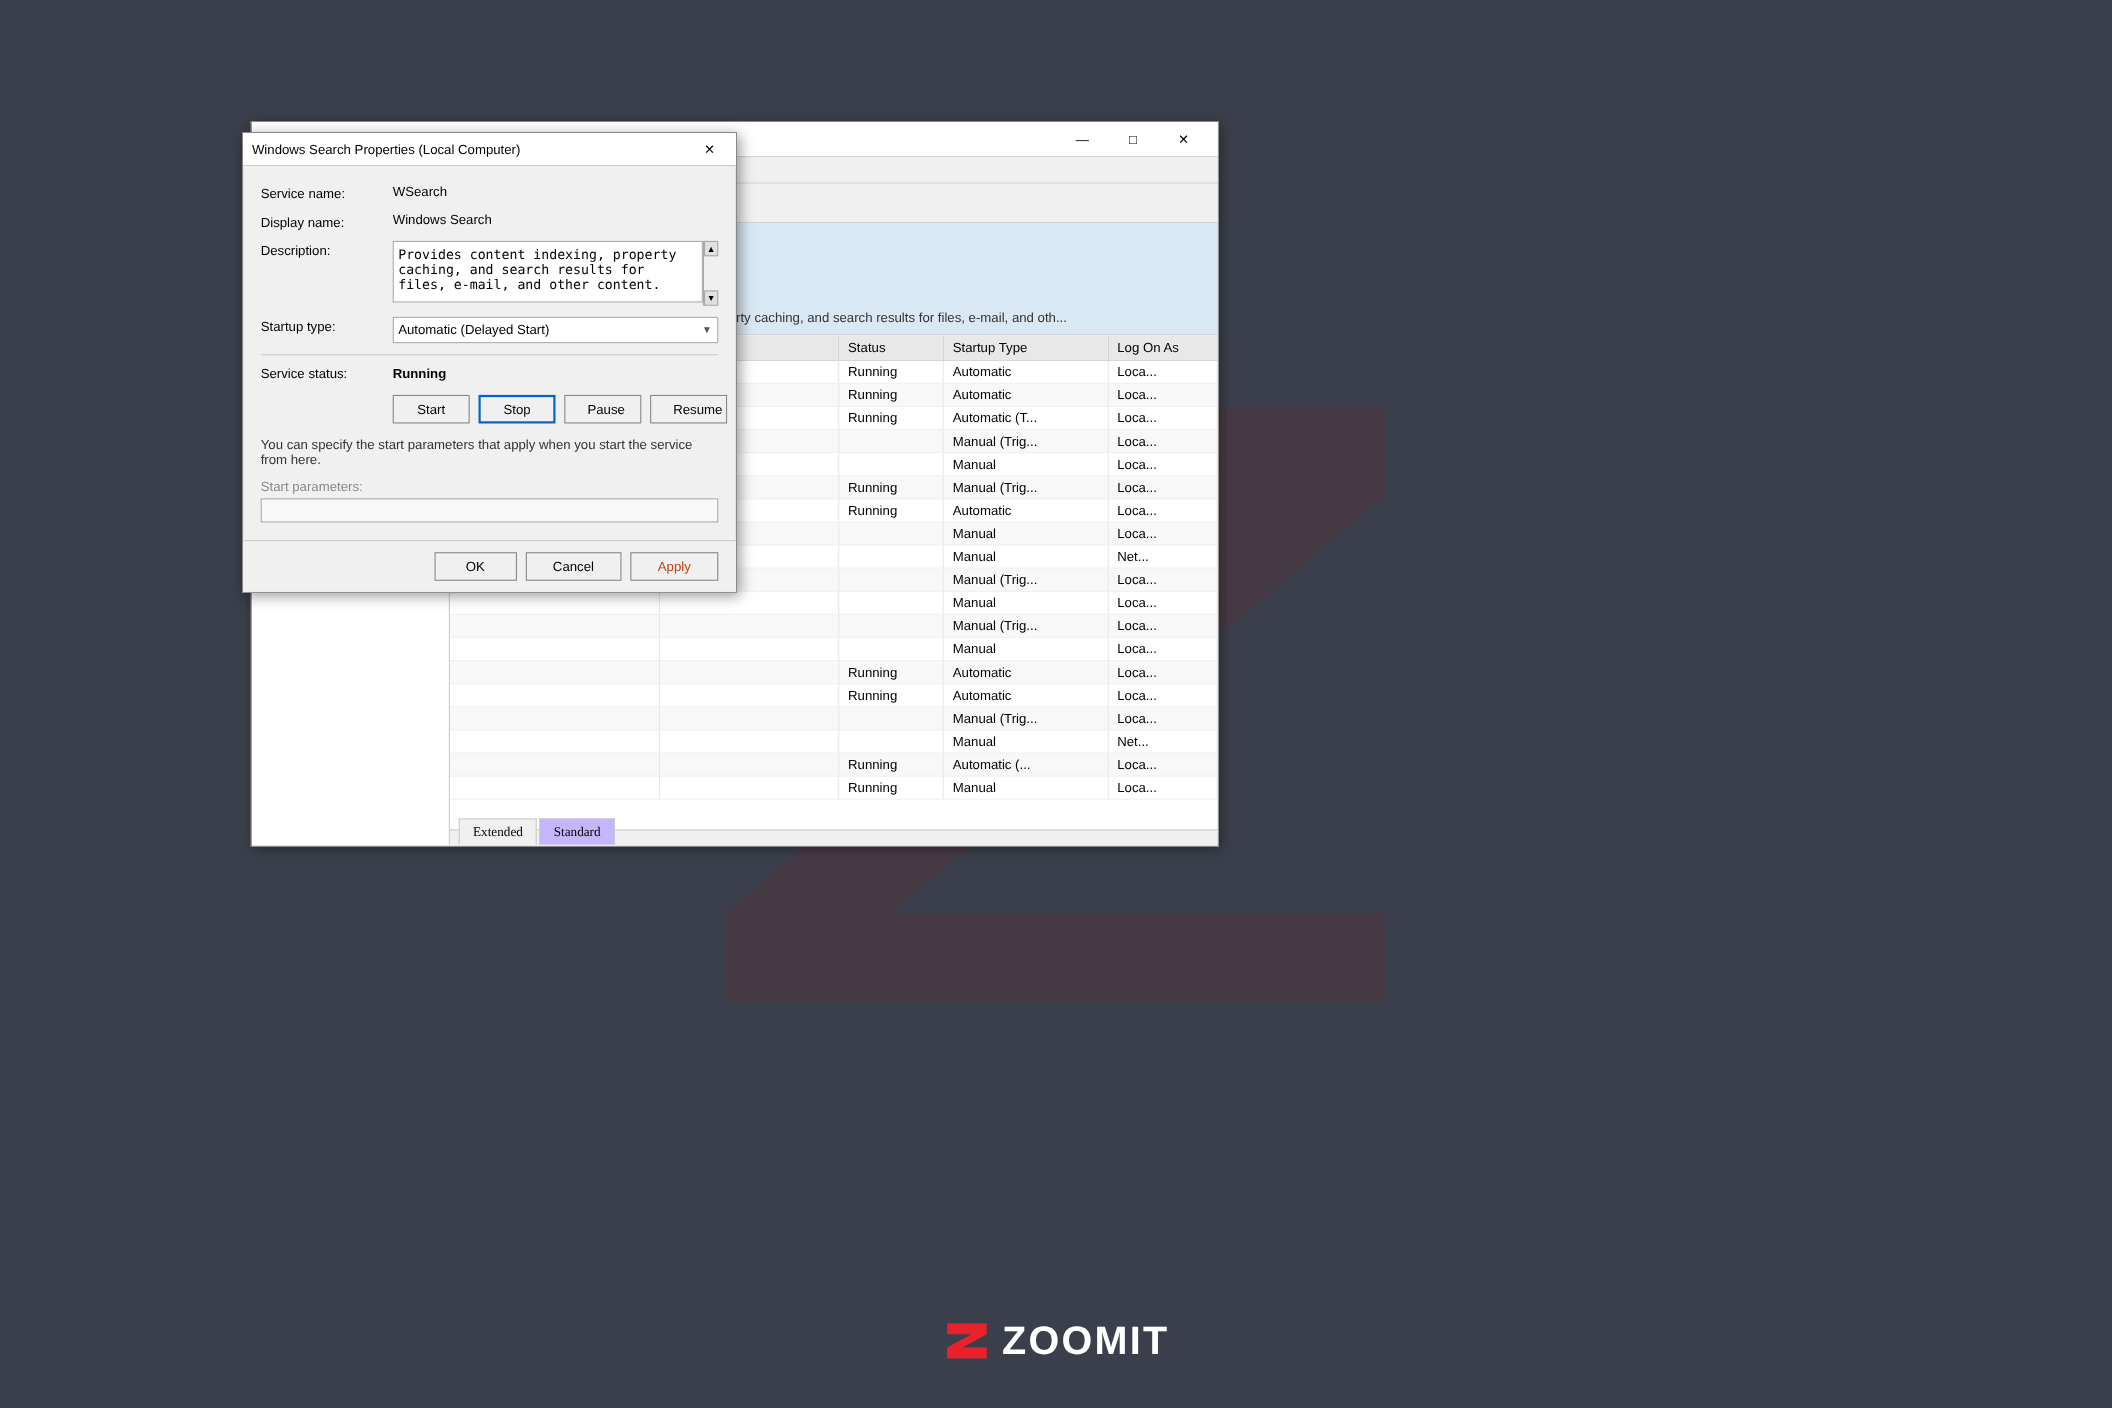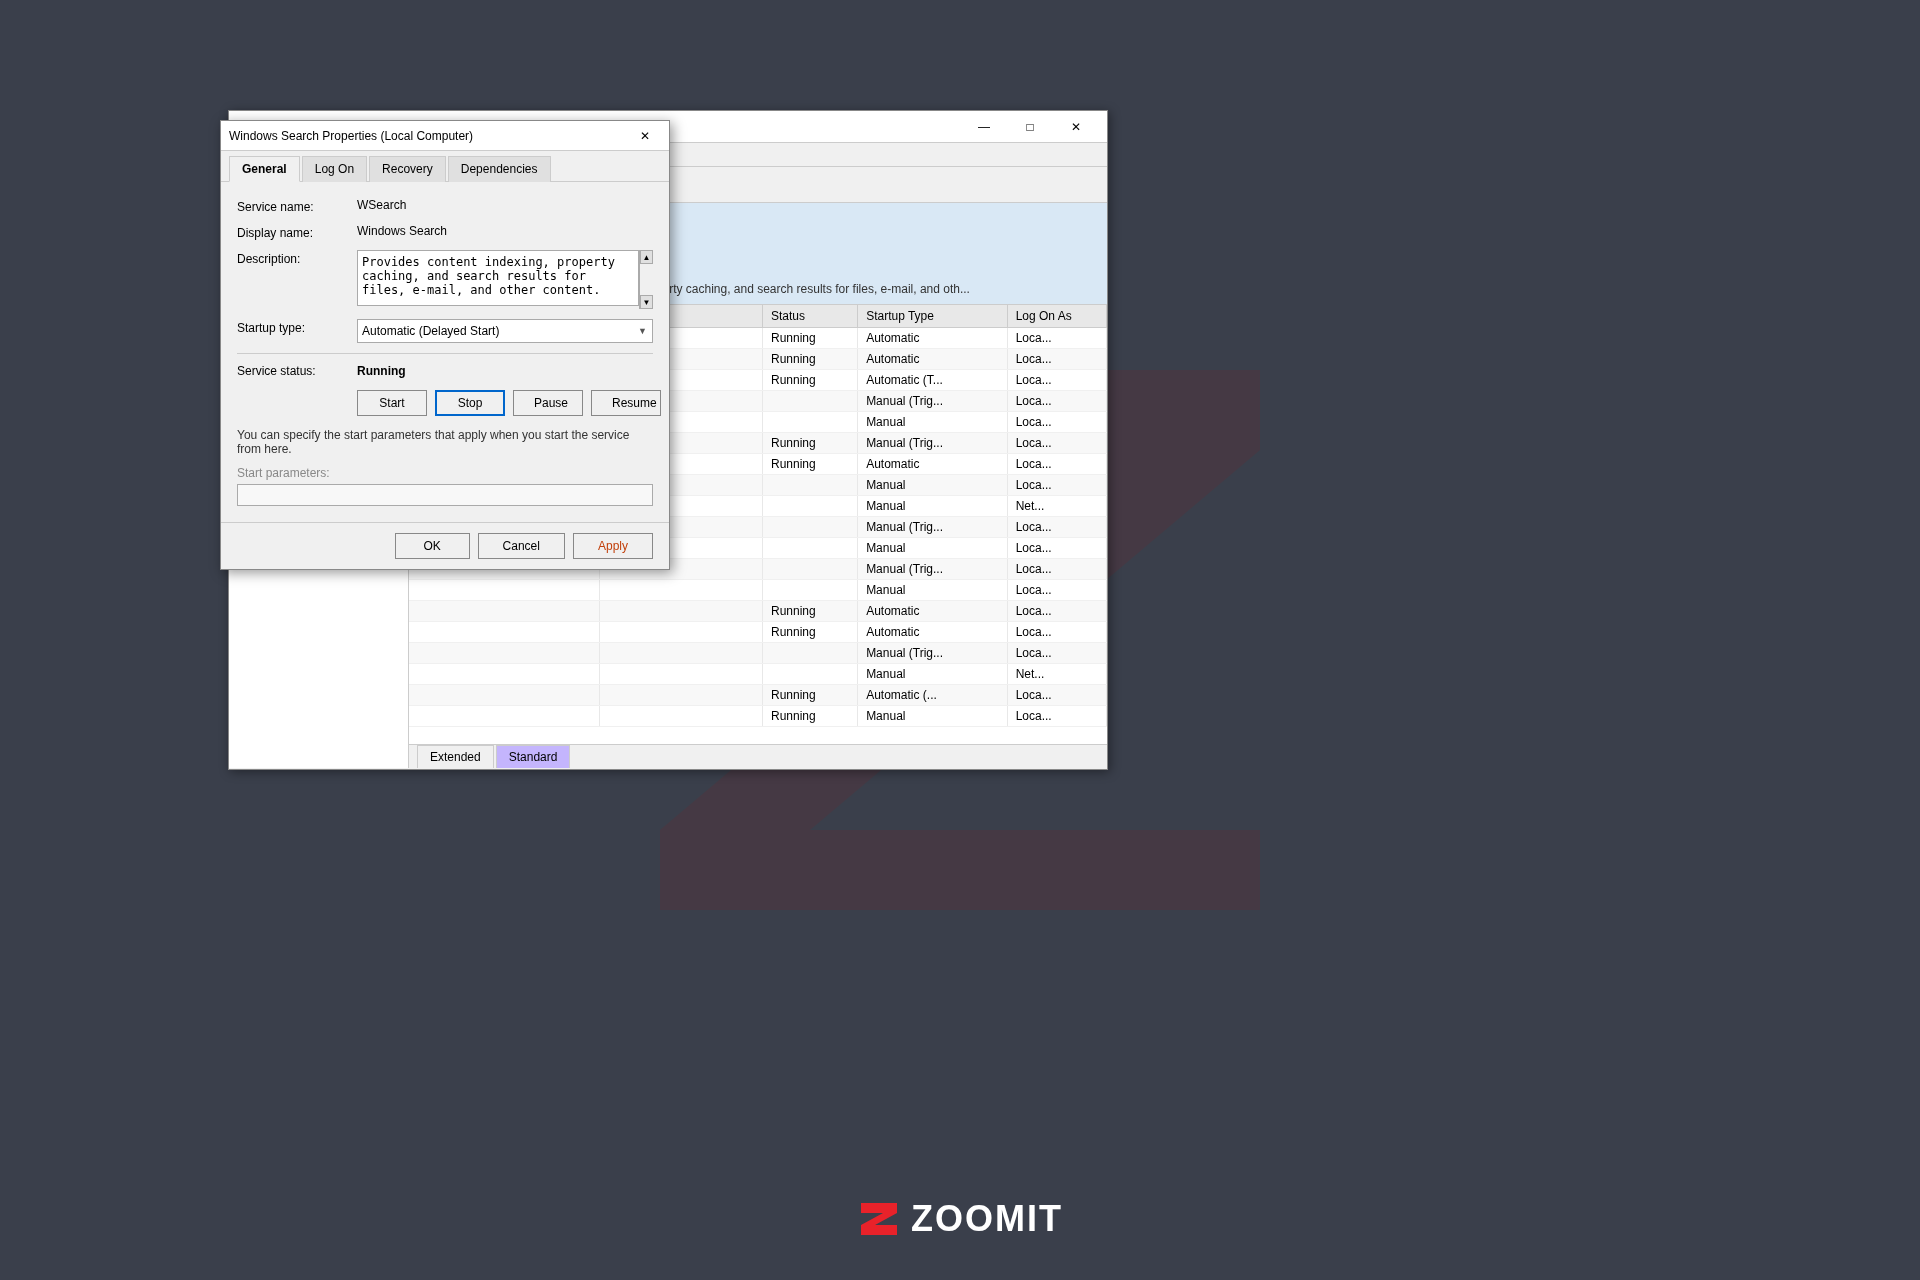--- a/index.html
+++ b/index.html
@@ -211,26 +211,27 @@
     }
     .services-table td {
       padding: 3px 8px;
       border-bottom: 1px solid #f0f0f0;
       border-right: 1px solid #e8e8e8;
     }
     .services-table tr:nth-child(even) td { background: #f8f8f8; }
 
     
     .tab-bar {
-      height: 24px;
+      height: 14px;
       background: #f0f0f0;
       border-top: 1px solid #ccc;
       display: flex;
       align-items: flex-end;
       padding: 0 8px;
+      font-family: Liberation Serif, serif;
     }
     .tab {
       padding: 4px 12px;
       background: #f0f0f0;
       border: 1px solid #ccc;
       border-bottom: none;
       font-size: 12px;
       cursor: pointer;
       margin-right: 2px;
       position: relative;
@@ -728,26 +729,20 @@
 </div>
 
 <div class="dialog-overlay">
   <div class="dialog">
 
     <div class="dialog-title-bar">
       <span class="dialog-title">Windows Search Properties (Local Computer)</span>
       <button class="dialog-close-btn">✕</button>
     </div>
 
-    <div class="dialog-tabs">
-      <div class="dialog-tab active">General</div>
-      <div class="dialog-tab">Log On</div>
-      <div class="dialog-tab">Recovery</div>
-      <div class="dialog-tab">Dependencies</div>
-    </div>
 
     <div class="dialog-content">
 
       <div class="form-row">
         <span class="form-label">Service name:</span>
         <span class="form-value">WSearch</span>
       </div>
 
       <div class="form-row">
         <span class="form-label">Display name:</span>

